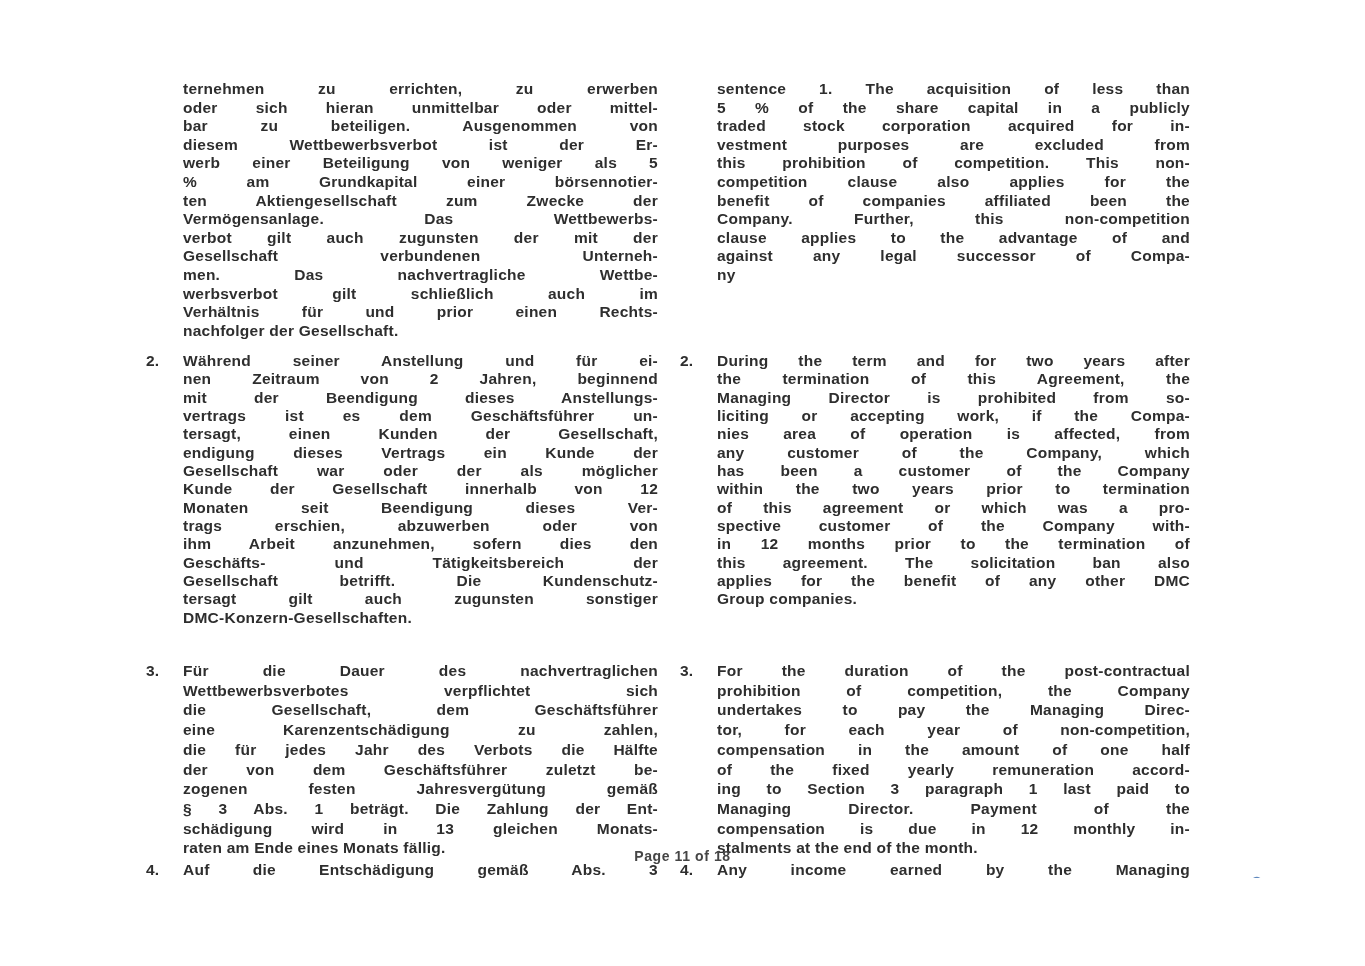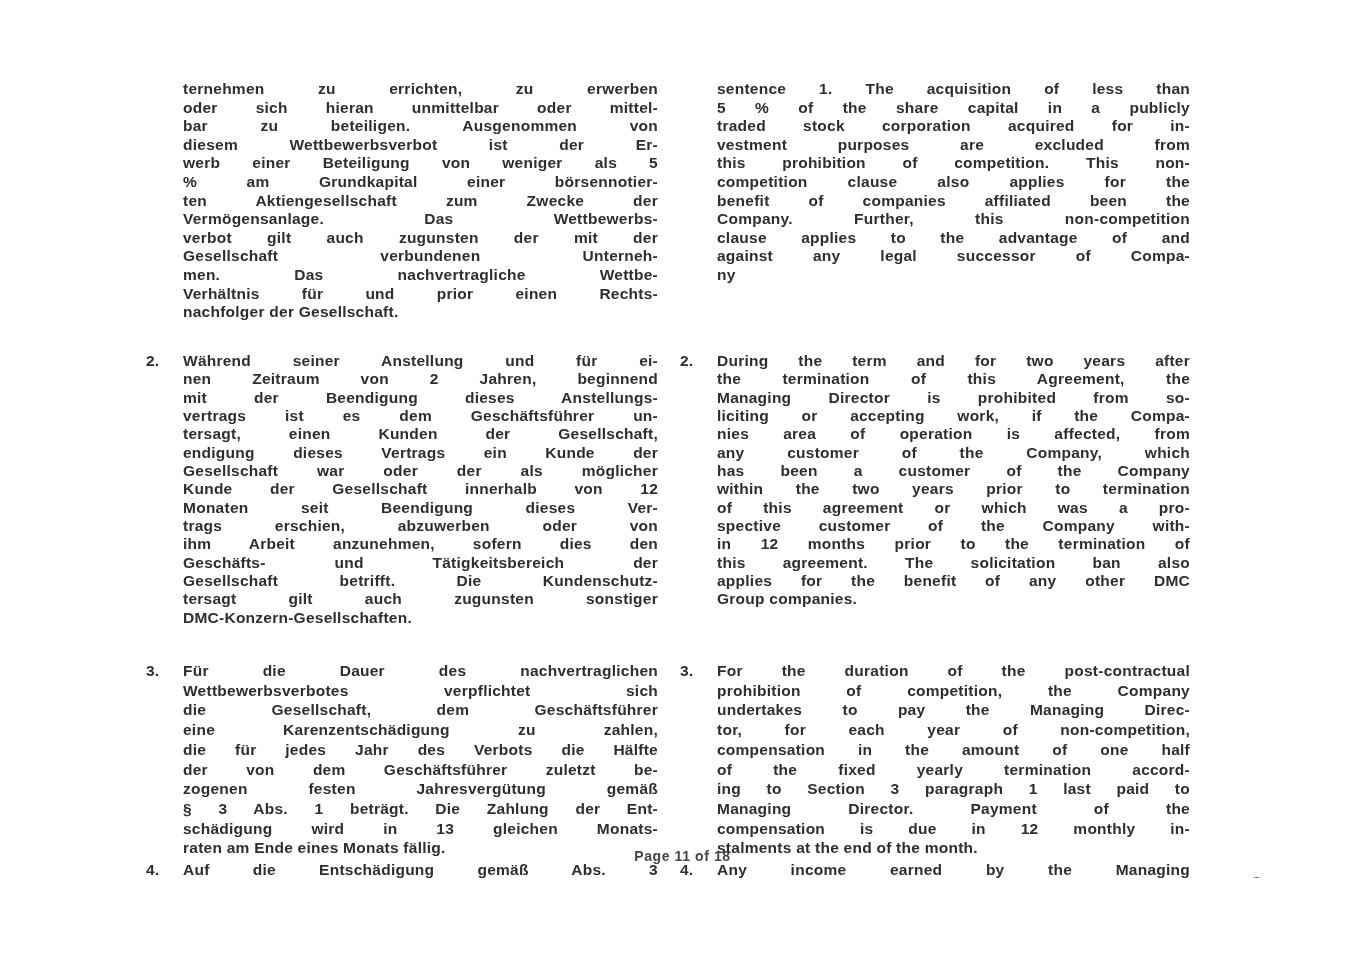--- a/index.html
+++ b/index.html
@@ -93,20 +93,21 @@
             <div class="line">oder sich hieran unmittelbar oder mittel-</div>
             <div class="line">bar zu beteiligen. Ausgenommen von</div>
             <div class="line">diesem Wettbewerbsverbot ist der Er-</div>
             <div class="line">werb einer Beteiligung von weniger als 5</div>
             <div class="line">% am Grundkapital einer börsennotier-</div>
             <div class="line">ten Aktiengesellschaft zum Zwecke der</div>
             <div class="line">Vermögensanlage. Das Wettbewerbs-</div>
             <div class="line">verbot gilt auch zugunsten der mit der</div>
             <div class="line">Gesellschaft verbundenen Unterneh-</div>
             <div class="line">men. Das nachvertragliche Wettbe-</div>
+            <div class="line">werbsverbot gilt schließlich auch im</div>
             <div class="line">Verhältnis für und prior einen Rechts-</div>
             <div class="line last">nachfolger der Gesellschaft.</div>
           </div>
       </div>
       <div class="cell en">
         <span class="num"></span>
         <div class="lines">
             <div class="line">sentence 1. The acquisition of less than</div>
             <div class="line">5 % of the share capital in a publicly</div>
             <div class="line">traded stock corporation acquired for in-</div>
@@ -179,21 +180,21 @@
           </div>
       </div>
       <div class="cell en">
         <span class="num">3.</span>
         <div class="lines">
             <div class="line">For the duration of the post-contractual</div>
             <div class="line">prohibition of competition, the Company</div>
             <div class="line">undertakes to pay the Managing Direc-</div>
             <div class="line">tor, for each year of non-competition,</div>
             <div class="line">compensation in the amount of one half</div>
-            <div class="line">of the fixed yearly termination accord-</div>
+            <div class="line">of the fixed yearly remuneration accord-</div>
             <div class="line">ing to Section 3 paragraph 1 last paid to</div>
             <div class="line">Managing Director. Payment of the</div>
             <div class="line">compensation is due in 12 monthly in-</div>
             <div class="line last">stalments at the end of the month.</div>
           </div>
       </div>
     </section>
       <section class="row row-3">
       <div class="cell de">
         <span class="num">4.</span>

